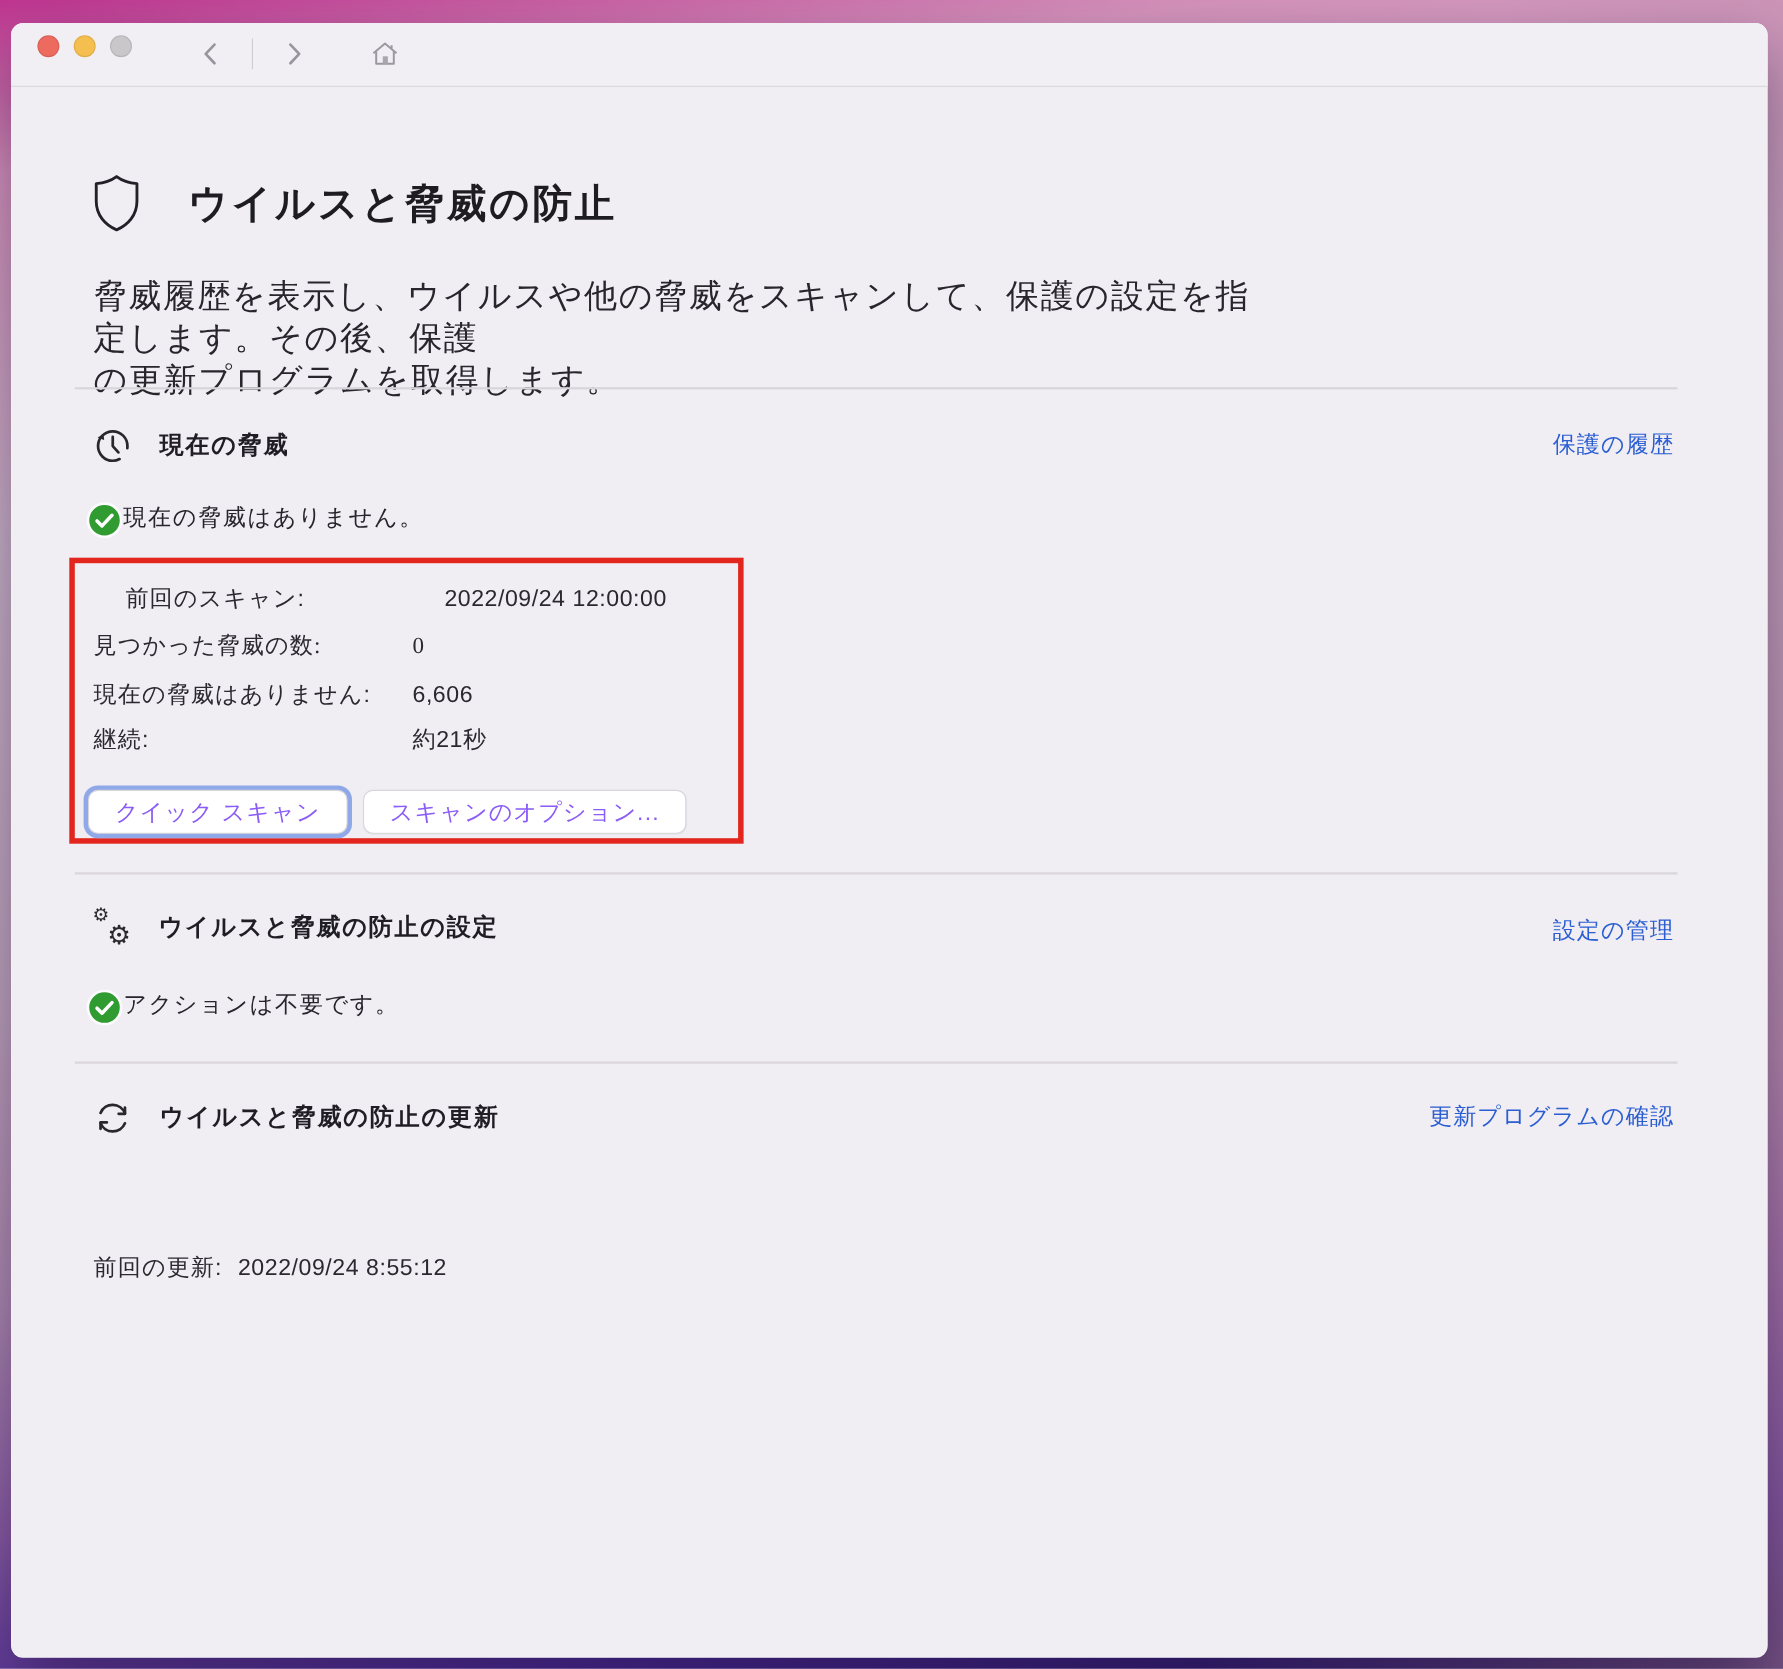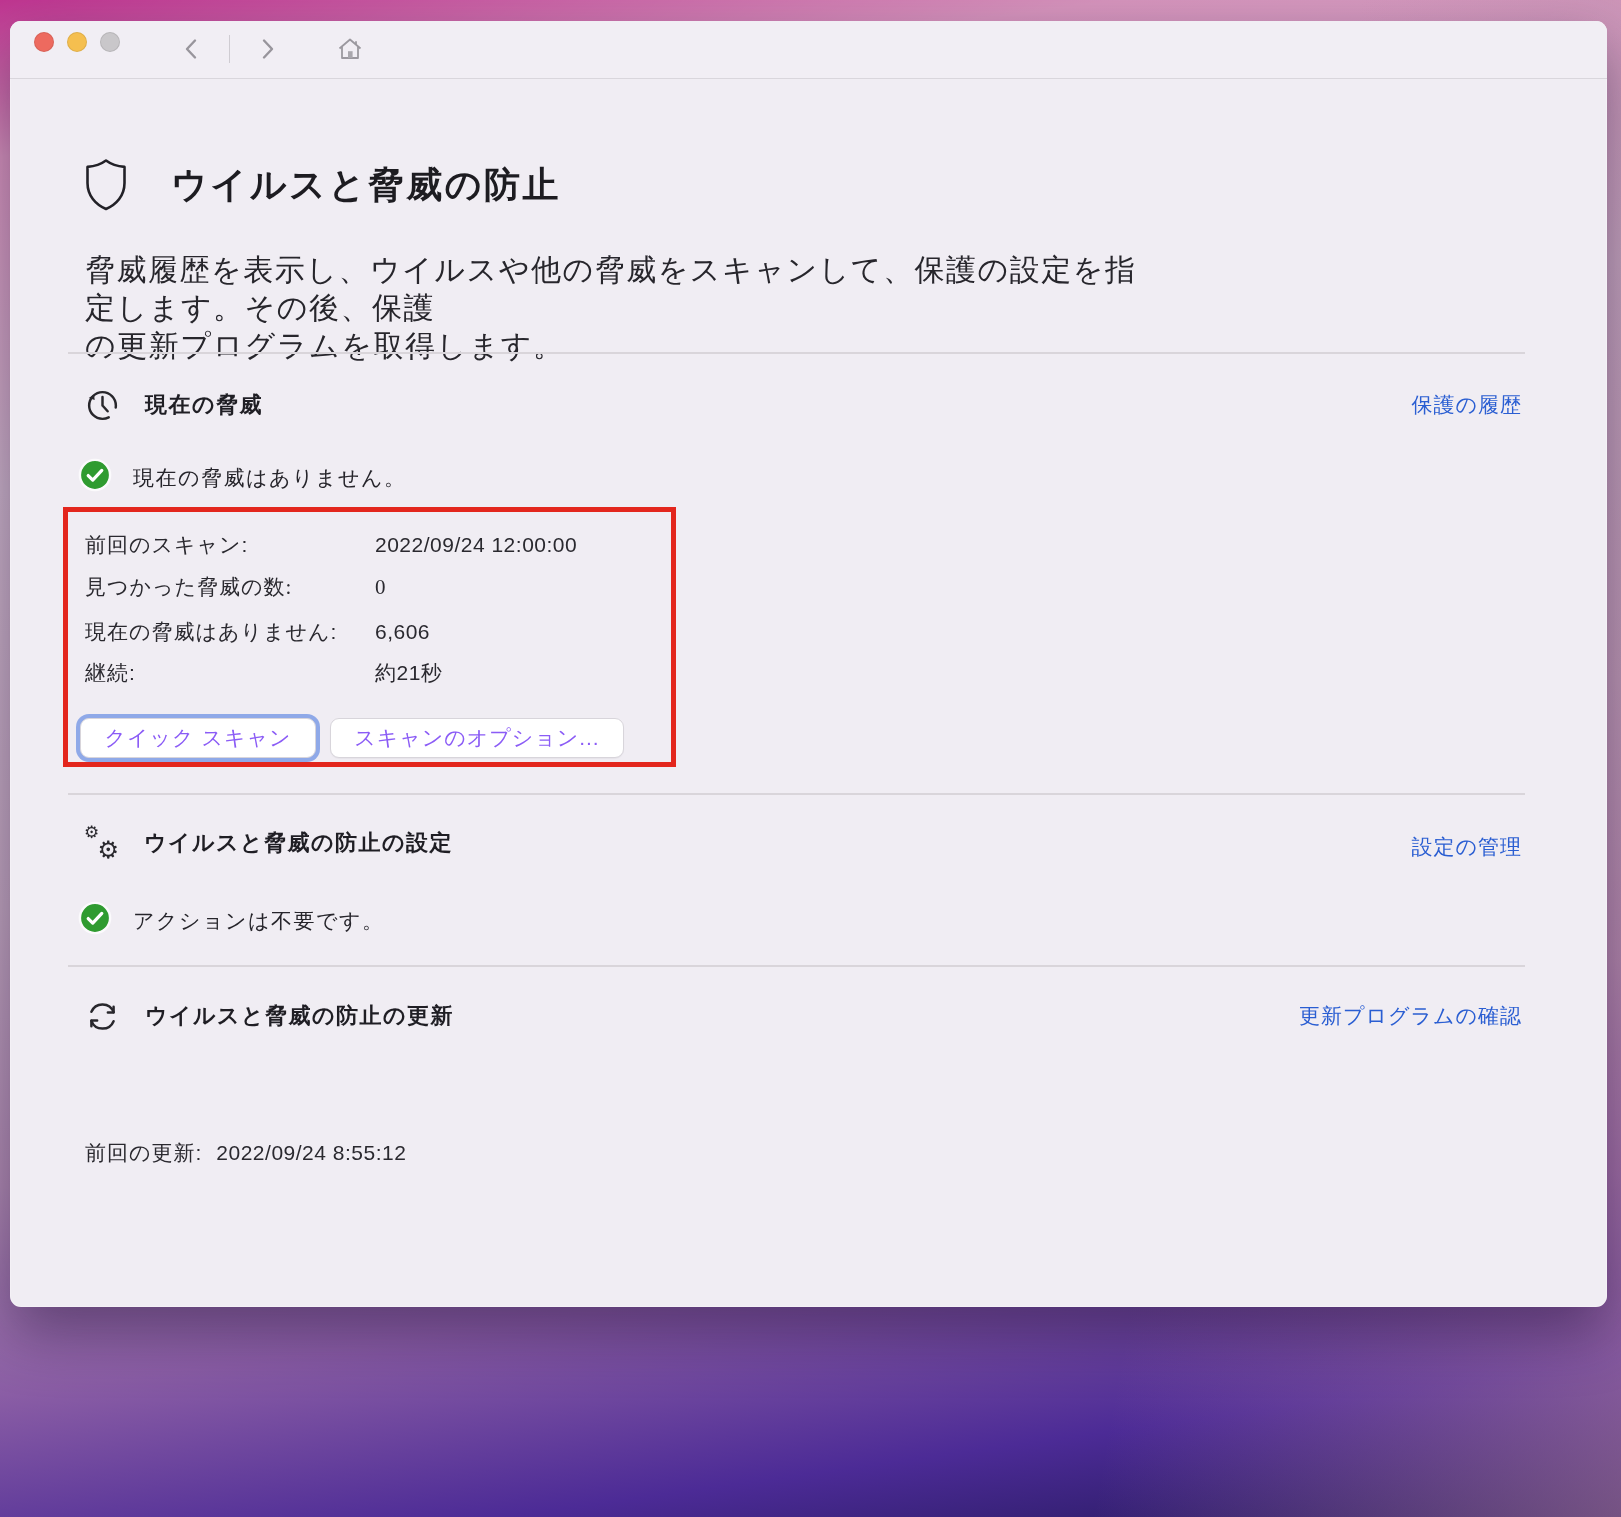--- a/index.html
+++ b/index.html
@@ -8,21 +8,21 @@
     font-family:"Liberation Sans","DejaVu Sans",sans-serif;
     position:relative; overflow:hidden;
     background:
       linear-gradient(100deg, rgba(0,0,0,0) 72%, rgba(186,132,166,.55) 100%),
       linear-gradient(172deg, #c03591 0%, #d795bd 9%, #cdb6ca 28%, #c2a8bf 52%, #b08cb2 68%, #8a5da5 80%, #4c2b96 91%, #211758 100%);
     color:#222127;
   }
 
   
   .window {
-    position:absolute; left:10px; top:21px; width:1597px; height:1286px;
+    position:absolute; left:10px; top:21px; width:1597px; height:1486px;
     background:#f0edf3; border-radius:11px; overflow:hidden;
     box-shadow:0 25px 60px rgba(25,8,48,.45), 0 0 0 1px rgba(255,255,255,.25) inset;
   }
 
   
   .titlebar { position:absolute; left:0; top:0; right:0; height:58px;
     background:#f1eef4; border-bottom:1px solid #d9d6dc; }
   .traffic { position:absolute; top:11px; width:20px; height:20px; border-radius:50%;
     box-shadow:0 0 0 1px rgba(0,0,0,.09) inset; cursor:pointer; }
   .t-red    { left:24px;  background:#ed6a5f; }
@@ -45,21 +45,21 @@
 
   
   .sec { position:absolute; left:74px; height:36px;
     display:flex; align-items:center; gap:24px; }
   .sec h2 { font-size:22px; font-weight:700; letter-spacing:1.5px; color:#1f1e24; }
   .sec-link { position:absolute; right:85px; height:36px; line-height:36px;
     font-size:21px; letter-spacing:1px; color:#2a5ed2; cursor:pointer; text-decoration:none; }
 
   
   .check { position:absolute; left:68px; height:36px;
-    display:flex; align-items:flex-end; gap:21px;
+    display:flex; align-items:flex-start; 
     font-size:21px; letter-spacing:1.5px; color:#26252b; }
 
   
   .annotation { position:absolute; left:53px; top:486px; width:613px; height:260px;
     border:5px solid #e3261d; }
   .scan-row { position:absolute; left:75px; height:30px; line-height:30px;
     font-size:21px; letter-spacing:1px; color:#2a292f; white-space:nowrap; }
   .scan-row .val { position:absolute; left:290px; letter-spacing:.5px; }
 
   .btn { position:absolute; top:697px; height:40px; background:#ffffff;
@@ -139,21 +139,21 @@
   <div class="check" style="top:435px;">
     <svg class="check-icon" width="34" height="34" viewBox="0 0 36 36">
       <circle cx="18" cy="18" r="16" fill="#2f9b30" stroke="#fbfafc" stroke-width="2.6"></circle>
       <path d="M10.8 18.6 l4.8 4.8 l9.6 -10.2" stroke="#ffffff" stroke-width="3.4" fill="none" stroke-linecap="round" stroke-linejoin="round"></path>
     </svg>
     <span>現在の脅威はありません。</span>
   </div>
 
   <div class="annotation"></div>
 
-  <div class="scan-row" style="top:509px;">
+  <div class="scan-row" style="top:509px;margin-left:29px;">
     <span>前回のスキャン:</span>
     <span class="val">2022/09/24 12:00:00</span>
   </div>
   <div class="scan-row" style="top:551px;font-family:Liberation Serif, serif;">
     <span>見つかった脅威の数:</span>
     <span class="val">0</span>
   </div>
   <div class="scan-row" style="top:596px;">
     <span>現在の脅威はありません:</span>
     <span class="val">6,606</span>

